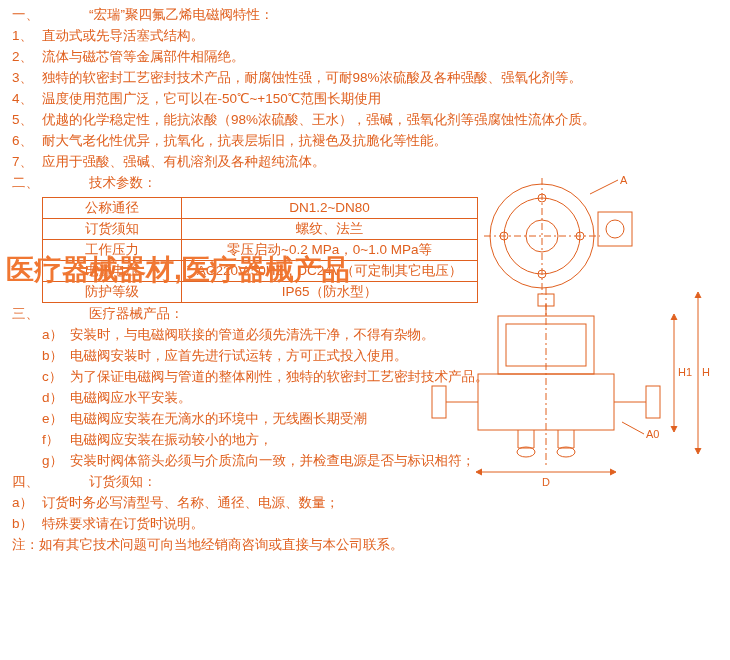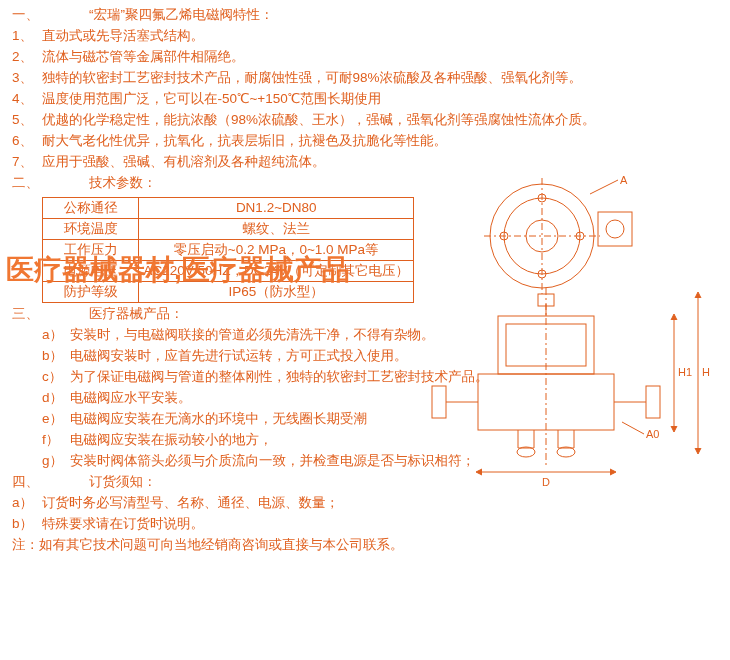--- a/index.html
+++ b/index.html
@@ -54,21 +54,21 @@
   .indent1 { padding-left: 30px; }
   .sub-num {
     flex: 0 0 auto;
     width: 28px;
   }
 
   
   table.spec {
     border-collapse: collapse;
     margin: 2px 0 4px 30px;
-    width: 372px;
+    width: 436px;
     font-size: 13.5px;
   }
   table.spec td {
     border: 1px solid #e0601f;
     color: #e0601f;
     padding: 2.5px 4px;
     text-align: center;
     height: 15px;
     white-space: nowrap;
   }
@@ -152,21 +152,21 @@
       <span class="txt sect">技术参数：</span>
     </div>
 
     <table class="spec">
       <tbody>
           <tr>
         <td class="k">公称通径</td>
         <td>DN1.2~DN80</td>
       </tr>
       <tr>
-        <td class="k">环境温度</td>
+        <td class="k">订货须知</td>
         <td>螺纹、法兰</td>
       </tr>
       <tr>
         <td class="k">工作压力</td>
         <td>零压启动~0.2 MPa，0~1.0 MPa等</td>
       </tr>
       <tr>
         <td class="k">电源电压</td>
         <td>AC220V/50HZ，DC24V（可定制其它电压）</td>
       </tr>

